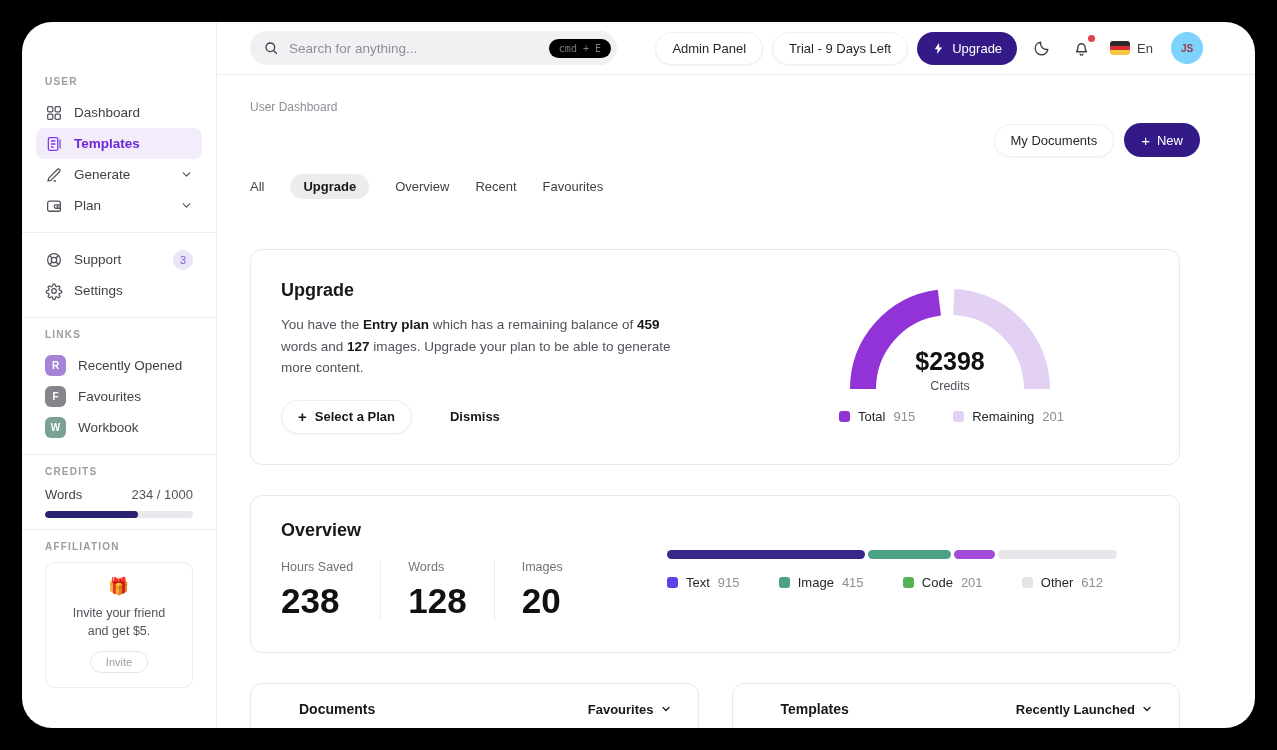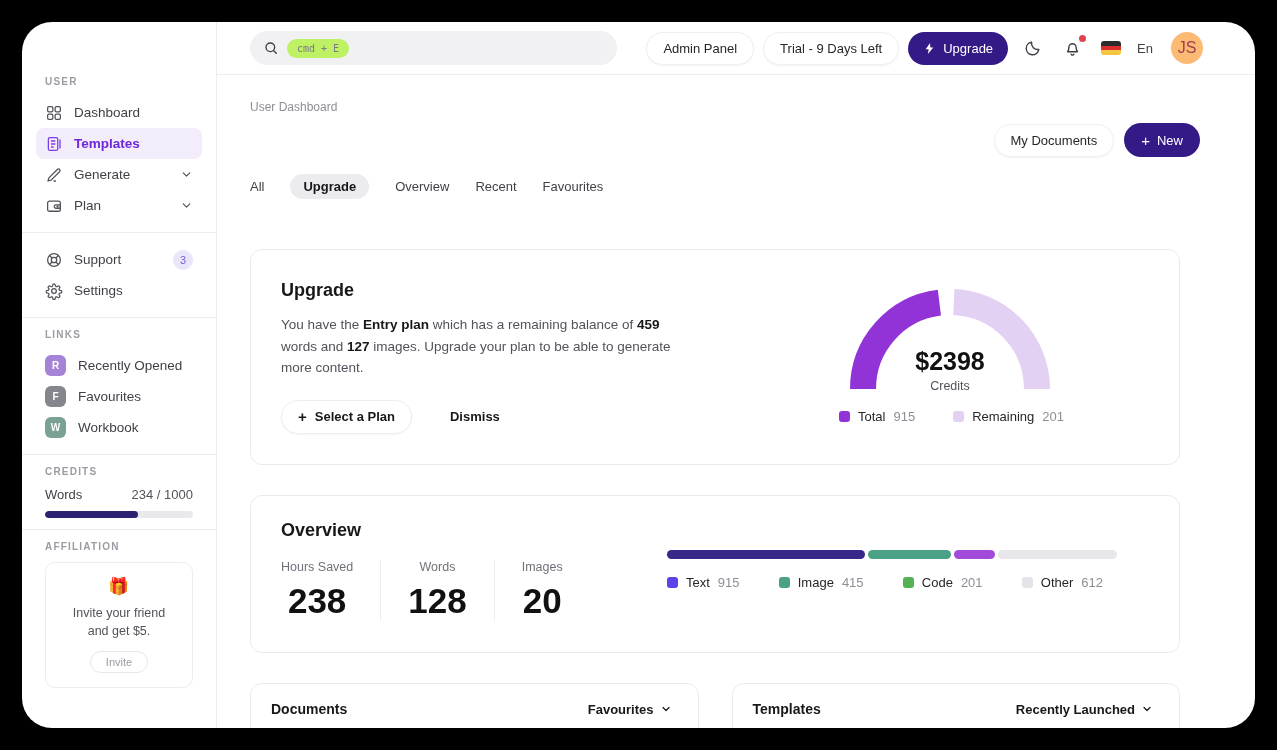--- a/index.html
+++ b/index.html
@@ -34,31 +34,31 @@
   .aff-emoji { font-size:17px; }
   .aff-text { font-size:12.5px; color:#52525b; line-height:1.45; margin:7px 0 11px; }
   .invite-btn { display:inline-block; border:1px solid #e7e7ea; border-radius:14px; padding:4px 15px; font-size:11px; color:#9a9aa3; background:#fff; cursor:pointer; }
   
   .main { flex:1; display:flex; flex-direction:column; min-width:0; }
   .topbar { height:53px; min-height:53px; border-bottom:1px solid #ededf0; display:flex; align-items:center; padding:0 52px 0 33px; }
   .search { width:367px; height:34px; background:#f1f1f3; border-radius:17px; display:flex; align-items:center; padding:0 6px 0 13px; gap:8px; }
   .search svg { color:#3f3f46; flex:none; }
   .search input { border:none; outline:none; background:transparent; font-size:13.5px; color:#3f3f46; flex:1; font-family:inherit; min-width:0; }
   .search input::placeholder { color:#8e8e96; }
-  .kbd { background:#bef264; border-radius:12px; padding:4px 10px; font-family:"DejaVu Sans Mono", monospace; font-size:10px; color:#7a7a85; white-space:nowrap; }
+  .kbd { background:#000000; border-radius:12px; padding:4px 10px; font-family:"DejaVu Sans Mono", monospace; font-size:10px; color:#7a7a85; white-space:nowrap; }
   .tb-right { margin-left:auto; display:flex; align-items:center; gap:9px; }
   .pill-btn { height:33px; display:flex; align-items:center; padding:0 16px; background:#fff; border:1px solid #f0f0f2; box-shadow:0 1px 2px rgba(0,0,0,.05); border-radius:17px; font-size:13px; color:#27272a; cursor:pointer; white-space:nowrap; }
   .upgrade-btn { height:33px; display:flex; align-items:center; gap:7px; padding:0 15px; background:#341a86; color:#fff; border:none; border-radius:17px; font-size:13px; cursor:pointer; white-space:nowrap; }
   .icon-btn { color:#3f3f46; display:flex; align-items:center; padding:0 6px; position:relative; cursor:pointer; background:none; border:none; }
   .dot { position:absolute; top:-4px; right:2px; width:7px; height:7px; border-radius:50%; background:#e0424d; }
-  .lang-btn { display:flex; align-items:center; gap:16px; cursor:pointer; padding:0 4px; }
+  .lang-btn { display:flex; align-items:center; gap:7px; cursor:pointer; padding:0 4px; }
   .flag { width:20px; height:14px; border-radius:3px; overflow:hidden; display:flex; flex-direction:column; flex:none; }
   .flag .f1 { flex:1; background:#2b2b2b; } .flag .f2 { flex:1; background:#dd2c2c; } .flag .f3 { flex:1; background:#f4c443; }
   .lang { font-size:13px; color:#3f3f46; }
-  .avatar { width:32px; height:32px; border-radius:50%; background:#fdba74; color:#a13e4e; font-size:16px; font-weight:400; display:flex; align-items:center; justify-content:center; margin-left:5px; cursor:pointer; }
+  .avatar { width:32px; height:32px; border-radius:50%; background:#7dd3fc; color:#a13e4e; font-size:10px; font-weight:700; display:flex; align-items:center; justify-content:center; margin-left:5px; cursor:pointer; }
   .content { flex:1; padding:19px 55px 0 33px; overflow:hidden; }
   .breadcrumb { font-size:12px; color:#8e8e96; margin:6px 0 9px; }
   .title-row { display:flex; align-items:center; }
   h1 { font-size:27px; font-weight:800; color:#111114; margin:0; letter-spacing:-0.4px; }
   .title-actions { margin-left:auto; display:flex; gap:10px; align-items:center; }
   .new-btn { height:34px; display:flex; align-items:center; gap:7px; padding:0 17px; background:#341a86; color:#fff; border:none; border-radius:17px; font-size:13px; cursor:pointer; }
   .plus { font-size:15px; line-height:1; }
   .tabs { display:flex; align-items:center; gap:26px; margin-top:17px; font-size:13px; color:#3f3f46; }
   .tab { cursor:pointer; }
   .tab.active { background:#ececef; border-radius:14px; padding:5px 13px; font-weight:700; color:#18181b; }
@@ -79,36 +79,36 @@
   .gauge-label { font-size:12.5px; color:#52525b; margin-top:3px; }
   .gauge-legend { display:flex; gap:38px; margin-top:17px; font-size:13px; }
   .leg-item { display:flex; align-items:center; gap:8px; }
   .leg-sq { width:11px; height:11px; border-radius:3px; flex:none; }
   .leg-name { color:#27272a; }
   .leg-val { color:#8e8e96; }
   
   .overview-card { margin-top:30px; display:flex; padding:24px 62px 26px 30px; min-height:158px; }
   .ov-title { font-size:18px; font-weight:700; color:#18181b; }
   .stats { display:flex; margin-top:19px; }
-  .stat { padding-right:27px; margin-right:27px; border-right:1px solid #ededf0;text-align:center; }
+  .stat { padding-right:27px; margin-right:27px; border-right:1px solid #ededf0; }
   .stat:last-child { border-right:none; padding-right:0; margin-right:0; }
   .stat-label { font-size:12.5px; color:#71717a; }
   .stat-value { font-size:35px; font-weight:800; color:#111114; margin-top:7px; }
   .ov-right { margin-left:auto; width:450px; padding-top:17px; flex:none; }
   .ov-caption { font-size:13.5px; color:#27272a; }
   .ov-caption b { color:#18181b; }
   .stack-bar { display:flex; gap:3px; height:9px; margin-top:13px; }
   .seg { border-radius:5px; height:100%; }
   .seg-other { flex:1; }
   .ov-legend { display:flex; justify-content:space-between; margin-top:16px; font-size:13px; padding-right:14px; }
   
   .bottom-row { display:flex; gap:33px; margin-top:30px; margin-right:20px; }
   .bottom-row .card { margin-right:0; flex:1; height:130px; overflow:hidden; }
   .lc-header { display:flex; align-items:center; padding:17px 20px 15px; border-bottom:1px solid #ededf0; }
-  .lc-title { font-size:14px; font-weight:600; color:#18181b; }
+  .lc-title { font-size:14px; font-weight:600; color:#18181b;margin-left:28px; }
   .lc-filter { margin-left:auto; display:flex; align-items:center; gap:6px; font-size:13px; font-weight:700; color:#18181b; cursor:pointer; background:none; border:none; font-family:inherit; }
 </style>
 </head>
 <body>
 
 <div class="app">
 
   <aside class="sidebar">
     <div class="side-section">
       <div class="side-label">USER</div>
@@ -233,20 +233,21 @@
   </aside>
 
   <div class="main">
 
     <div class="topbar">
       <div class="search">
         <svg width="16" height="16" viewBox="0 0 24 24" fill="none" stroke="currentColor" stroke-width="2" stroke-linecap="round">
             <circle cx="11" cy="11" r="6.5"></circle>
             <line x1="16" y1="16" x2="20" y2="20"></line>
           </svg>
+        <input type="text" placeholder="Search for anything..." style="">
         <span class="kbd">cmd + E</span>
       </div>
       <div class="tb-right">
         <button class="pill-btn">Admin Panel</button>
         <button class="pill-btn">Trial - 9 Days Left</button>
         <button class="upgrade-btn">
           <svg width="13" height="13" viewBox="0 0 24 24" fill="#fff">
               <polygon points="13,2 5,13.5 10.5,13.5 9,22 19,10 13.5,10"></polygon>
             </svg>
           <span>Upgrade</span>

